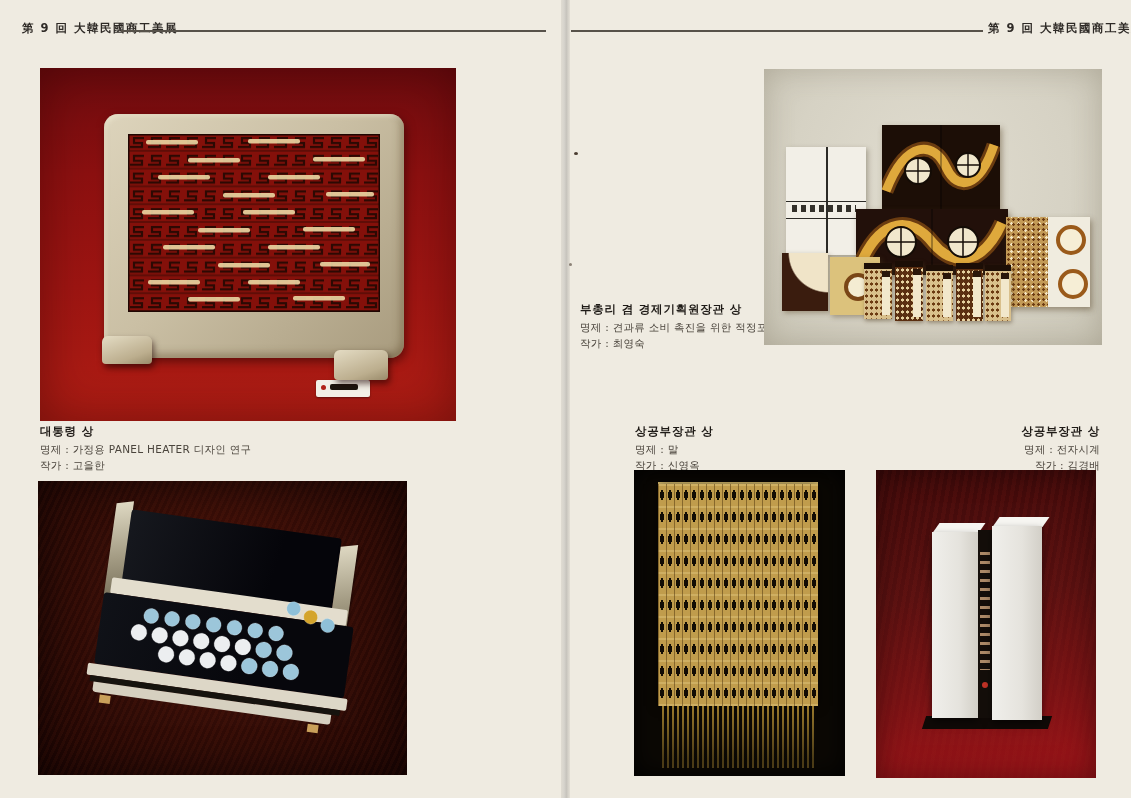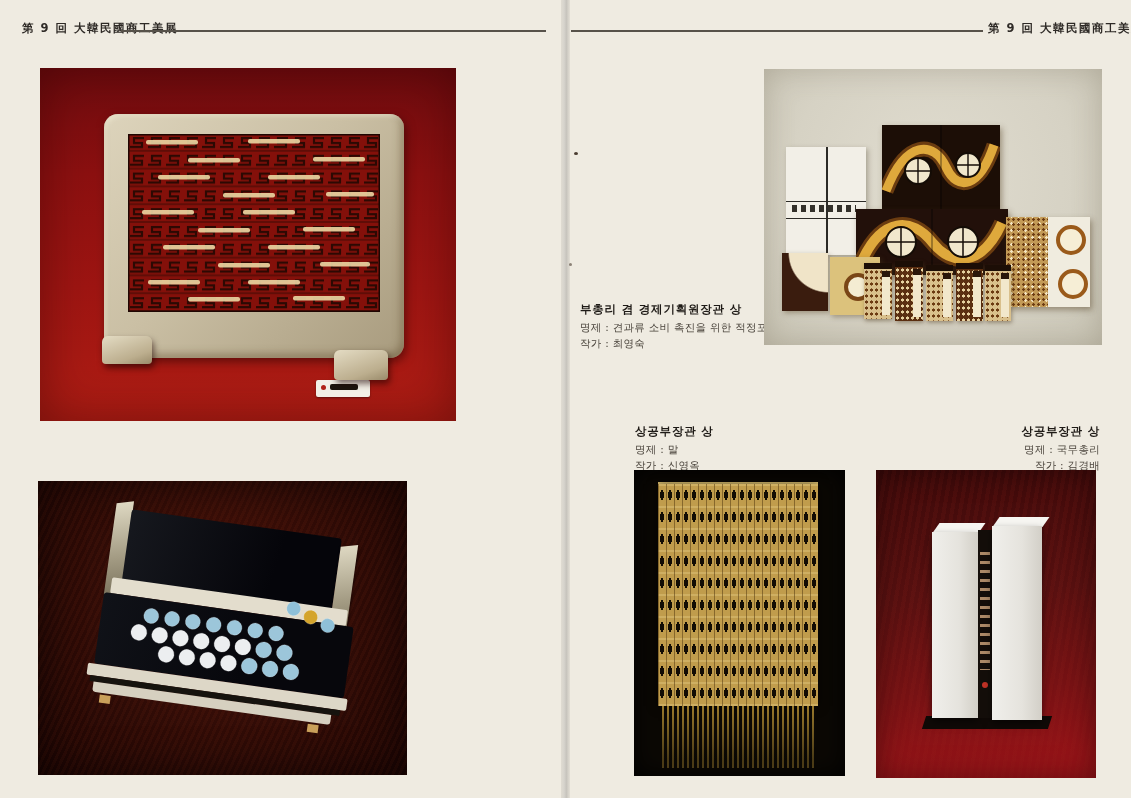--- a/index.html
+++ b/index.html
@@ -168,20 +168,25 @@
       </div>
       <div class="heater-control">
         <div class="knob"></div>
         <div class="dot"></div>
       </div>
     </div>
     <div class="heater-foot foot-left"></div>
     <div class="heater-foot foot-right"></div>
   </div>
 
+  <div class="caption" style="left:40px;top:424px;">
+    <div class="award">대통령 상</div>
+    <div class="cap-line">명제 : 가정용 PANEL HEATER 디자인 연구</div>
+    <div class="cap-line">작가 : 고을한</div>
+  </div>
 
   <div class="photo photo2">
     <div class="device">
       <div class="rail rail-l"></div>
       <div class="top-panel"></div>
       <div class="rail rail-r"></div>
       <div class="mid-band"></div>
       <div class="keypad"></div>
       <div class="base1"></div>
       <div class="base2"></div>
@@ -293,21 +298,21 @@
   </div>
 
   <div class="caption" style="left:635px;top:424px;">
     <div class="award">상공부장관 상</div>
     <div class="cap-line">명제 : 말</div>
     <div class="cap-line">작가 : 신영옥</div>
   </div>
 
   <div class="caption right" style="left:900px;top:424px;width:200px;">
     <div class="award">상공부장관 상</div>
-    <div class="cap-line">명제 : 국무총리</div>
+    <div class="cap-line">명제 : 전자시계</div>
     <div class="cap-line">작가 : 김경배</div>
   </div>
 
   <div class="photo photo4">
     <div class="textile-head"></div>
     <div class="textile"></div>
     <div class="fringe"></div>
   </div>
 
   <div class="photo photo5">

